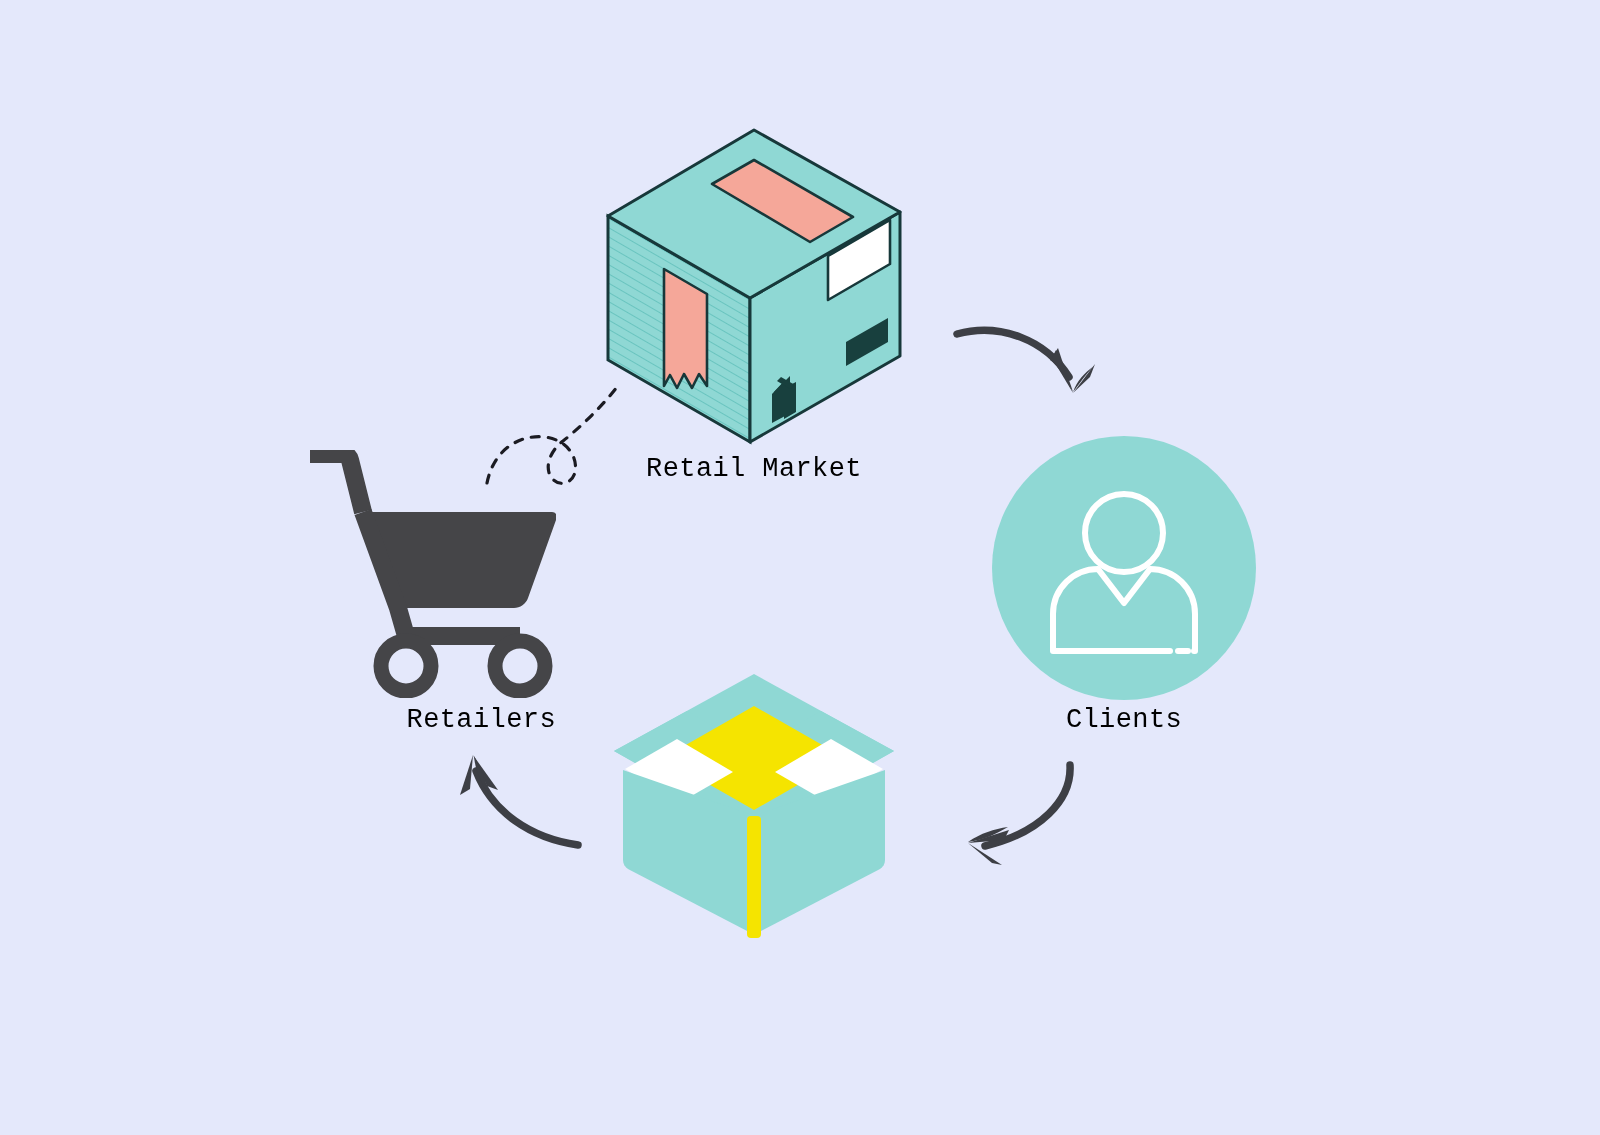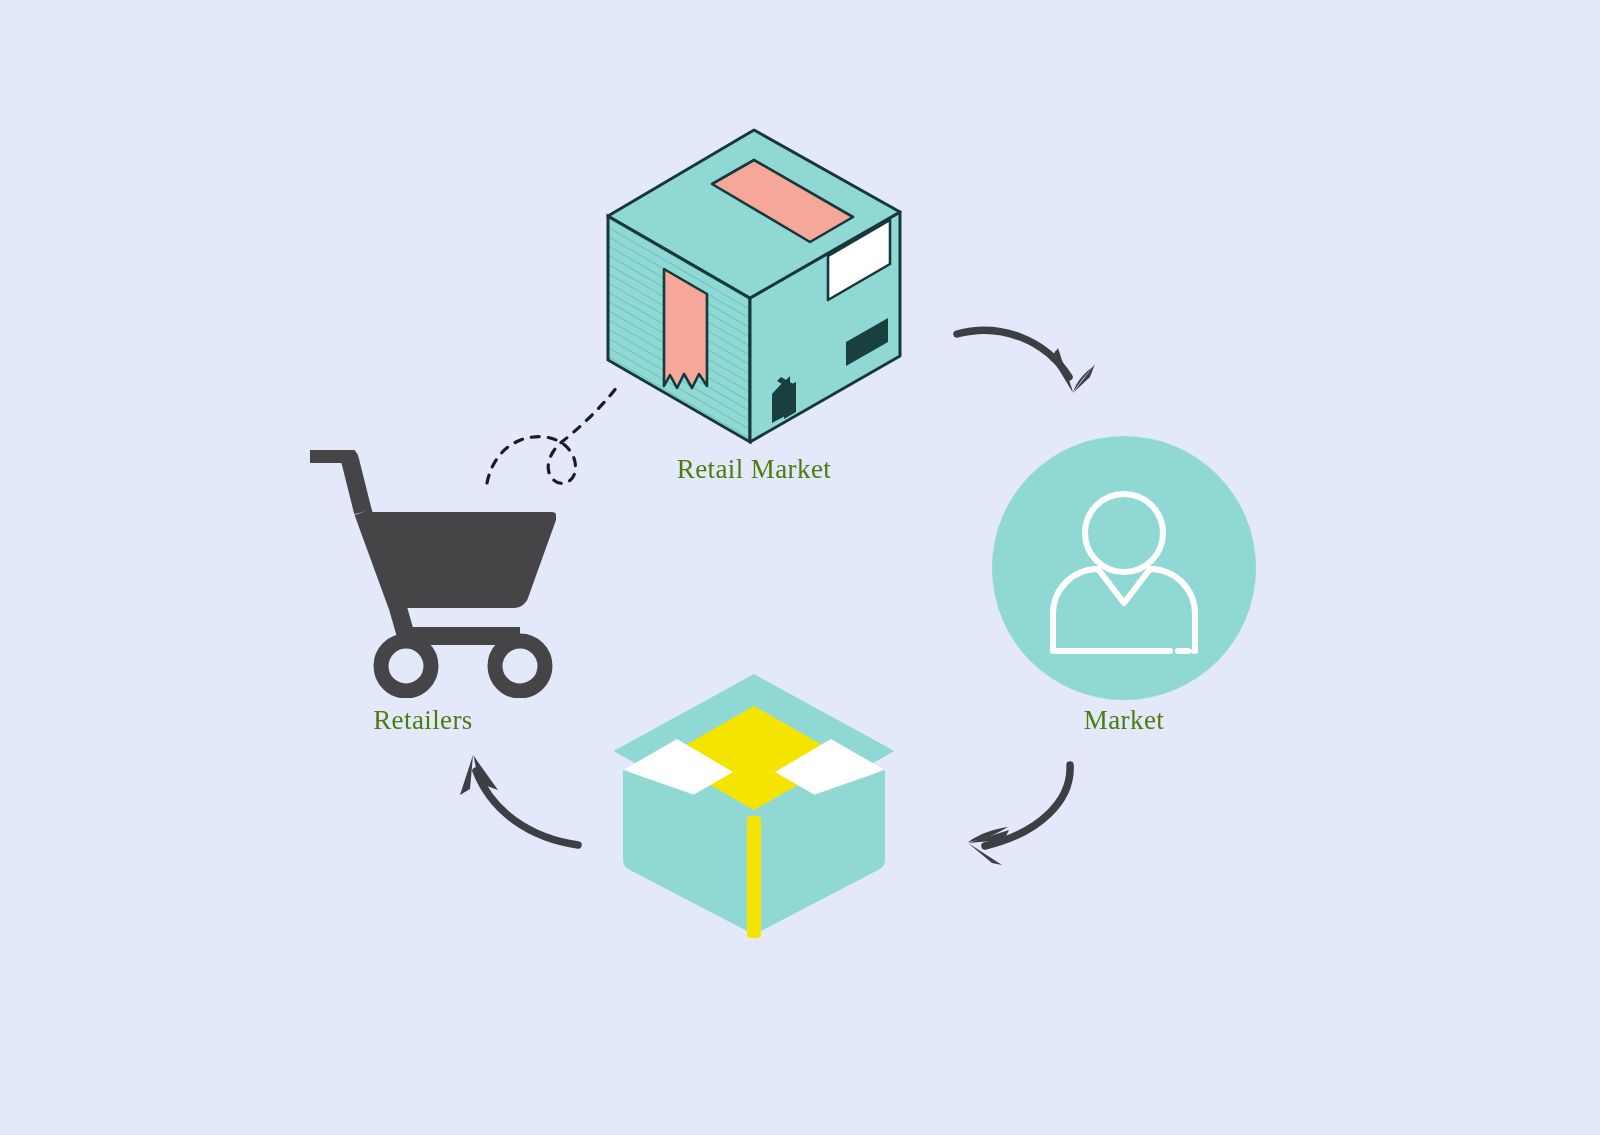--- a/index.html
+++ b/index.html
@@ -18,24 +18,24 @@
     width: 1600px;
     height: 1135px;
     background: #e4e8fb;
   }
   .node {
     position: absolute;
   }
   .node-label {
     position: absolute;
     text-align: center;
-    font-family: Liberation Serif, serif;
+    font-family: Liberation Mono, monospace;
     font-size: 27px;
     letter-spacing: 0.4px;
-    color: #4d7c0f;
+    color: #000000;
     white-space: nowrap;
     line-height: 1;
   }
   .svg-layer {
     position: absolute;
     left: 0;
     top: 0;
     width: 1600px;
     height: 1135px;
     pointer-events: none;
@@ -127,21 +127,21 @@
     <svg width="264" height="264" viewBox="0 0 264 264">
       <circle cx="132" cy="132" r="132" fill="#8fd8d4"></circle>
       <circle cx="132" cy="97" r="39" fill="none" stroke="#ffffff" stroke-width="6"></circle>
       <path d="M61,215 L61,178 C61,152 82,133 106,133 L132,167 L158,133
                C182,133 203,152 203,178 L203,215" fill="none" stroke="#ffffff" stroke-width="6" stroke-linejoin="round"></path>
       <line x1="61" y1="215" x2="178" y2="215" stroke="#ffffff" stroke-width="6" stroke-linecap="round"></line>
       <line x1="186" y1="215" x2="196" y2="215" stroke="#ffffff" stroke-width="6" stroke-linecap="round"></line>
       <line x1="202" y1="215" x2="203" y2="215" stroke="#ffffff" stroke-width="6" stroke-linecap="round"></line>
     </svg>
   </div>
-  <div class="node-label" style="left:992px; top:707px; width:264px;">Market</div>
+  <div class="node-label" style="left:992px; top:707px; width:264px;">Clients</div>
 
   <div class="node" style="left:609px; top:666px; width:290px; height:272px;">
     <svg width="290" height="272" viewBox="0 0 290 272">
 
       <path d="M145,8 L285,85 L145,162 L5,85 Z" fill="#8fd8d4"></path>
 
       <path d="M5,85 L78,45 L150,86 L78,127 Z" fill="#8fd8d4"></path>
 
       <path d="M285,85 L212,45 L140,86 L212,127 Z" fill="#8fd8d4"></path>
 
@@ -169,15 +169,15 @@
                C220,154 214,158 208,158 L92,158 Z" fill="#454548"></path>
 
       <path d="M57,62 L92,158 L100,186" fill="none" stroke="#454548" stroke-width="18" stroke-linecap="butt"></path>
 
       <path d="M100,186 L214,186" fill="none" stroke="#454548" stroke-width="18" stroke-linecap="butt"></path>
 
       <circle cx="100" cy="216" r="25" fill="none" stroke="#454548" stroke-width="15"></circle>
       <circle cx="214" cy="216" r="25" fill="none" stroke="#454548" stroke-width="15"></circle>
     </svg>
   </div>
-  <div class="node-label" style="left:298px; top:707px; width:250px;">Retailers</div>
+  <div class="node-label" style="left:306px; top:707px; width:250px;text-align:right;">Retailers</div>
 
 </div>
 
 </body></html>

